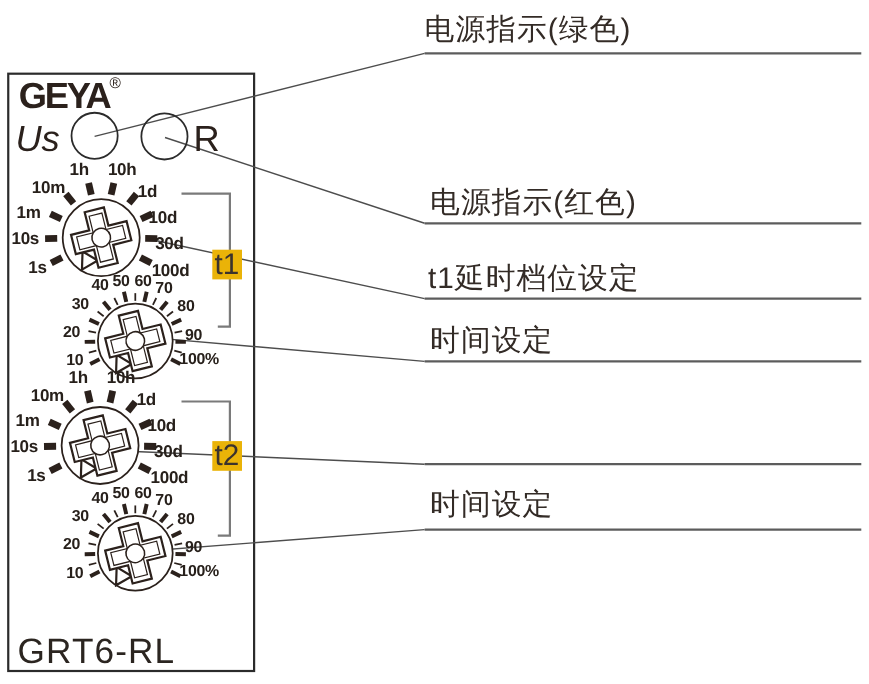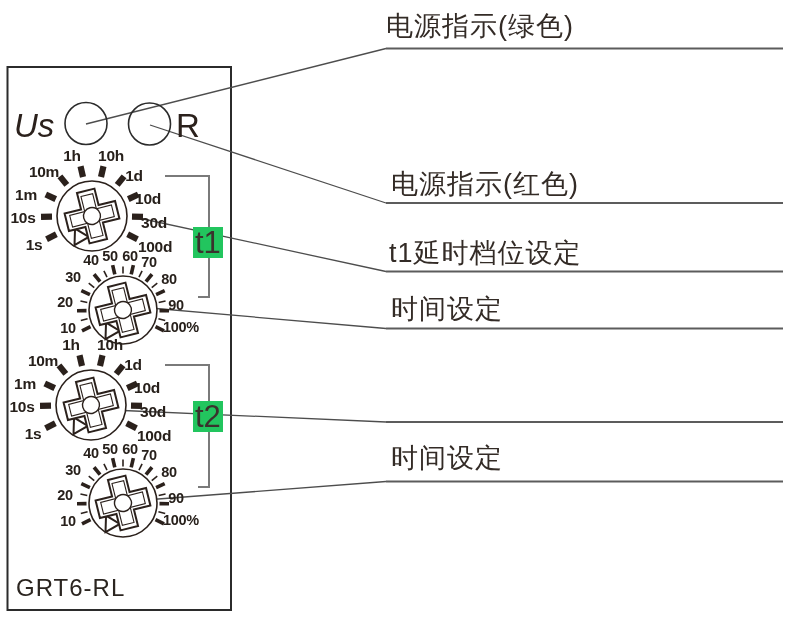--- a/index.html
+++ b/index.html
@@ -12,24 +12,24 @@
   .annotation{
     font-size:27px;letter-spacing:1px;white-space:nowrap;color:#332b26;
   }
   .brand{
     font-weight:900;font-size:33px;letter-spacing:-2px;color:#2b211c;
     white-space:nowrap;line-height:1;
   }
   .brand .reg{font-weight:400;font-size:14px;letter-spacing:0;vertical-align:18px;}
   .ind-label{font-size:33px;color:#2b211c;line-height:1;}
   .section-label{
-    font-size:31px;color:#3a322d;background:#22c55e;padding:0 2px;line-height:1;
+    font-size:27px;color:#3a322d;background:#eab308;padding:0 2px;line-height:1;
   }
   .model-label{
-    font-size:24px;letter-spacing:1px;color:#2b2520;line-height:1;
+    font-size:32px;letter-spacing:1px;color:#2b2520;line-height:1;
   }
   svg text{fill:#27201b;}
   svg .scale-text{font-weight:bold;letter-spacing:-0.3px;}
 </style>
 </head>
 <body>
 
 <div class="stage">
 
   <svg class="abs" style="left:0;top:0;" width="790" height="622" viewBox="0 0 790 622">
@@ -195,20 +195,23 @@
             <text x="130" y="449" text-anchor="middle" dominant-baseline="central" font-size="14.5" class="scale-text">60</text>
             <text x="149" y="455" text-anchor="middle" dominant-baseline="central" font-size="14.5" class="scale-text">70</text>
             <text x="169" y="472" text-anchor="middle" dominant-baseline="central" font-size="14.5" class="scale-text">80</text>
             <text x="176" y="498" text-anchor="middle" dominant-baseline="central" font-size="14.5" class="scale-text">90</text>
             <text x="181" y="520" text-anchor="middle" dominant-baseline="central" font-size="14.5" class="scale-text">100%</text>
           </g>
         </g>
       </g>
   </svg>
 
+  <div class="abs brand" style="left:17px;top:68px;">
+    <span>GEYA</span><span class="reg">®</span>
+  </div>
 
   <div class="abs ind-label" style="left:14px;top:109px;font-style:italic;">Us</div>
   <div class="abs ind-label" style="left:176px;top:109px;">R</div>
 
   <div class="abs section-label" style="left:193px;top:227px;">t1</div>
   <div class="abs section-label" style="left:193px;top:401px;">t2</div>
 
   <div class="abs model-label" style="left:16px;top:576px;">GRT6-RL</div>
 
   <div class="abs annotation" style="left:386px;top:8px;">电源指示(绿色)</div>

